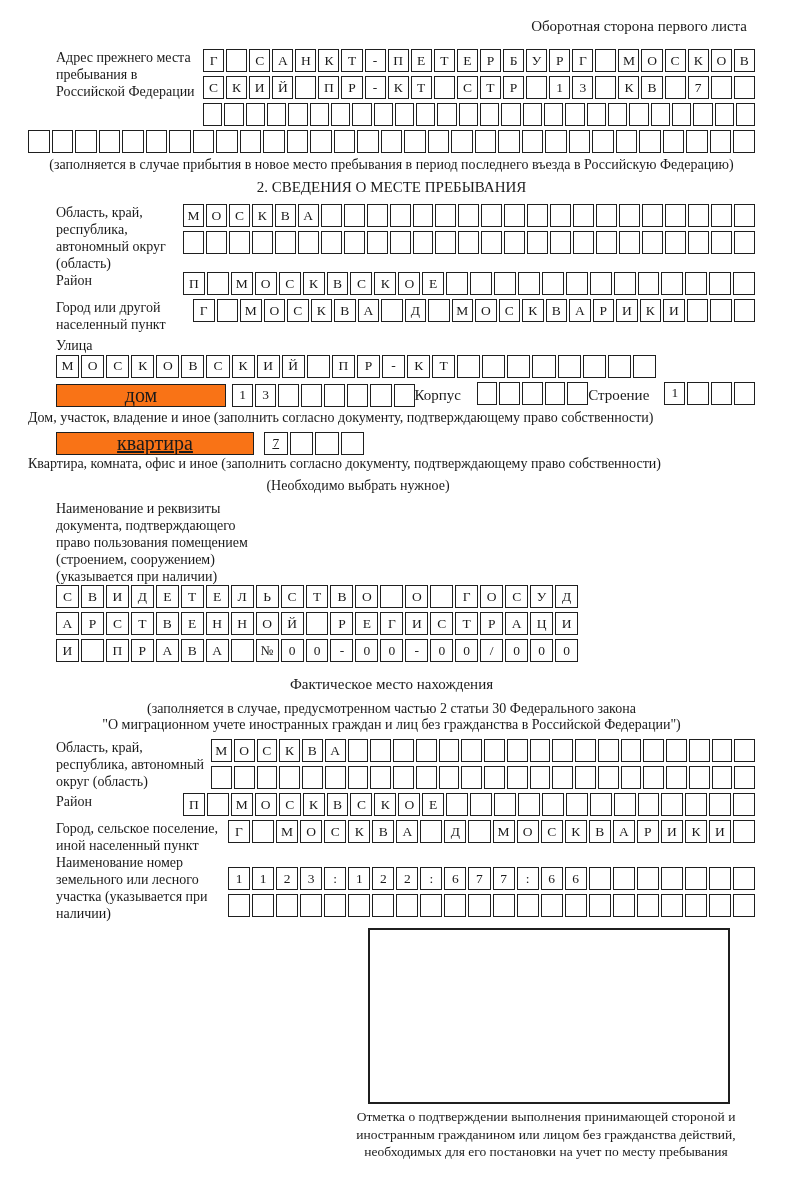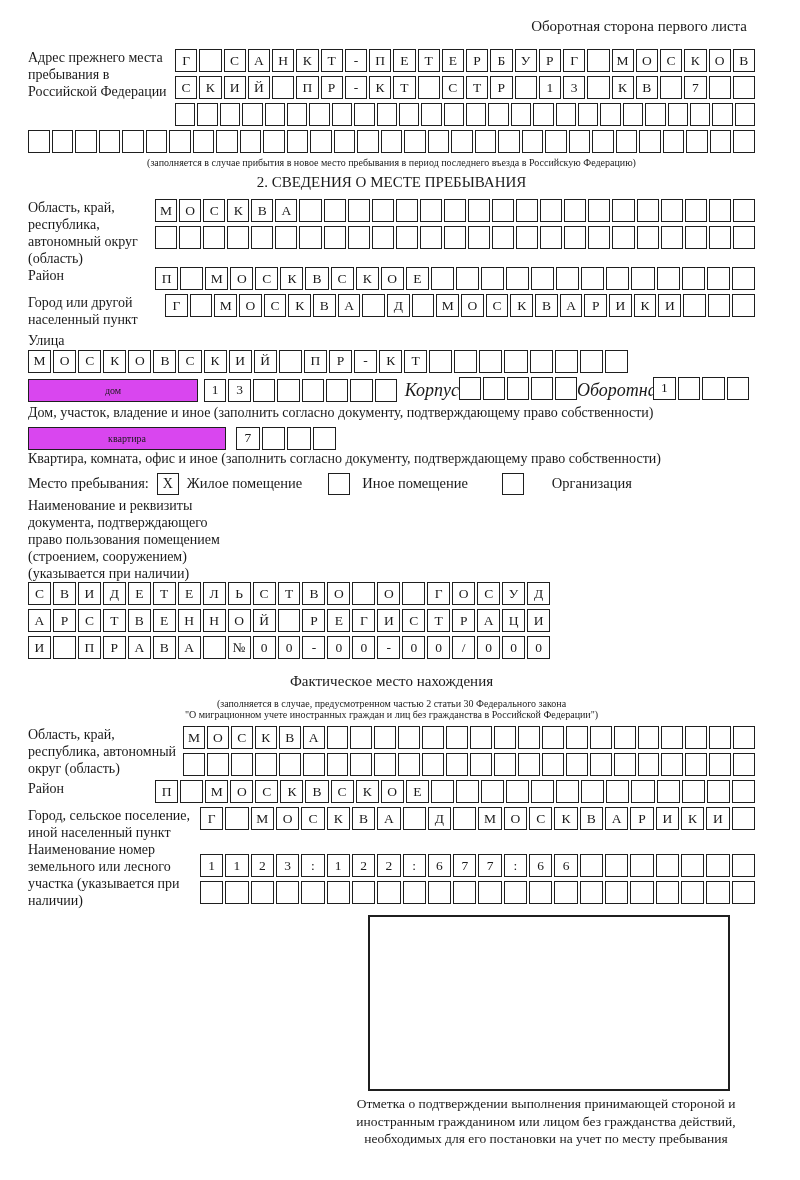--- a/index.html
+++ b/index.html
@@ -3,43 +3,43 @@
 <meta charset="utf-8">
 <style>
   html,body{margin:0;padding:0;background:#ffffff;}
   .page{
     width:800px;height:1180px;box-sizing:border-box;
     padding:14px 45px 10px 28px;
     font-family:"Liberation Serif","DejaVu Serif",serif;
     color:#1a1a1a;background:#ffffff;position:relative;overflow:hidden;
   }
   .hdr-note{ text-align:right; font-size:15px; margin:4px 8px 14px 0; }
-  .frow{ display:flex; align-items:flex-start; }
+  .frow{ display:flex; align-items:flex-start;margin-left:28px; }
   .lbl{ font-size:14px; line-height:1.22; flex-shrink:0; }
   .colcells{ display:flex; flex-direction:column; }
   .cells{ display:flex; gap:2px; margin-bottom:4px; }
   .cell{
     flex:1 1 0; height:21px; border:1.6px solid #1f1f1f;
     display:flex; align-items:center; justify-content:center;
     font-size:13.5px; line-height:1; background:#fff; min-width:0;
   }
   .cb{
     width:20px; height:20px; flex:0 0 auto; border:1.6px solid #1f1f1f;
     display:inline-flex; align-items:center; justify-content:center;
     font-size:14px; background:#fff;
   }
   .widebox{
     border:1.6px solid #1f1f1f; height:21px; box-sizing:content-box;
     display:flex; align-items:center; justify-content:center;
-    font-size:10px; background:#d946ef; flex:0 0 auto;
+    font-size:20px; background:#f97316; flex:0 0 auto;
   }
-  .inline-lbl{ font-size:18px; line-height:24px; flex:0 0 auto; text-align:right;font-style:italic; }
+  .inline-lbl{ font-size:15px; line-height:24px; flex:0 0 auto; text-align:left; }
   .caption{ font-size:14px; margin:1px 0 6px 0; }
   .center{ text-align:center; }
-  .note{ font-size:10px; }
+  .note{ font-size:14px; }
   .sect-title{ font-size:15px; font-weight:normal; text-align:center; margin:6px 0 8px 0; }
   .w147{width:147px;} .w580{width:580px;} .w727{width:727px;}
   .w127{width:127px;} .w600{width:600px;} .w137{width:137px;} .w590{width:590px;}
   .w205{width:205px;} .w522{width:522px;}
   .w155{width:155px;} .w572{width:572px;} .w172{width:172px;} .w555{width:555px;}
   .mesto{ align-items:center; margin:4px 0 2px 0; }
   .mesto .opt{ font-size:14.5px; }
   .stamp-box{
     width:358px; height:172px; border:2px solid #1f1f1f;
     margin:6px 0 4px 340px; background:#fff;
@@ -340,50 +340,42 @@
         <span class="cell"></span>
       </div>
     <div class="inline-lbl" style="width:62px;">Корпус</div>
     <div class="cells" style="width:118px;">
         <span class="cell"></span>
         <span class="cell"></span>
         <span class="cell"></span>
         <span class="cell"></span>
         <span class="cell"></span>
       </div>
-    <div class="inline-lbl" style="width:76px;">Оборотная</div>
+    <div class="inline-lbl" style="width:76px;">Строение</div>
     <div class="cells" style="width:96px;">
         <span class="cell">1</span>
         <span class="cell"></span>
         <span class="cell"></span>
         <span class="cell"></span>
       </div>
   </div>
   <div class="caption">Дом, участок, владение и иное (заполнить согласно документу, подтверждающему право собственности)</div>
 
-  <div class="frow" style="align-items:flex-start;">
+  <div class="frow" style="align-items:flex-start;text-decoration:underline;">
     <div class="widebox" style="width:196px;">квартира</div>
     <div class="cells" style="width:100px;margin:0 0 0 10px;">
         <span class="cell">7</span>
         <span class="cell"></span>
         <span class="cell"></span>
         <span class="cell"></span>
       </div>
   </div>
   <div class="caption">Квартира, комната, офис и иное (заполнить согласно документу, подтверждающему право собственности)</div>
 
-  <div class="frow mesto">
-    <span class="opt" style="margin-right:8px;">Место пребывания:</span>
-    <span class="cb">X</span>
-    <span class="opt" style="margin:0 26px 0 8px;">Жилое помещение</span>
-    <span class="cb"></span>
-    <span class="opt" style="margin:0 34px 0 12px;">Иное помещение</span>
-    <span class="cb"></span>
-    <span class="opt" style="margin-left:28px;">Организация</span>
-  </div>
+  <div class="note" style="margin:0 0 6px 190px;width:280px;text-align:center;">(Необходимо выбрать нужное)</div>
 
   <div class="frow mb6">
     <div class="lbl w205">Наименование и реквизиты документа, подтверждающего право пользования помещением (строением, сооружением) (указывается при наличии)</div>
     <div class="colcells w522">
       <div class="cells">
           <span class="cell">С</span>
           <span class="cell">В</span>
           <span class="cell">И</span>
           <span class="cell">Д</span>
           <span class="cell">Е</span>

